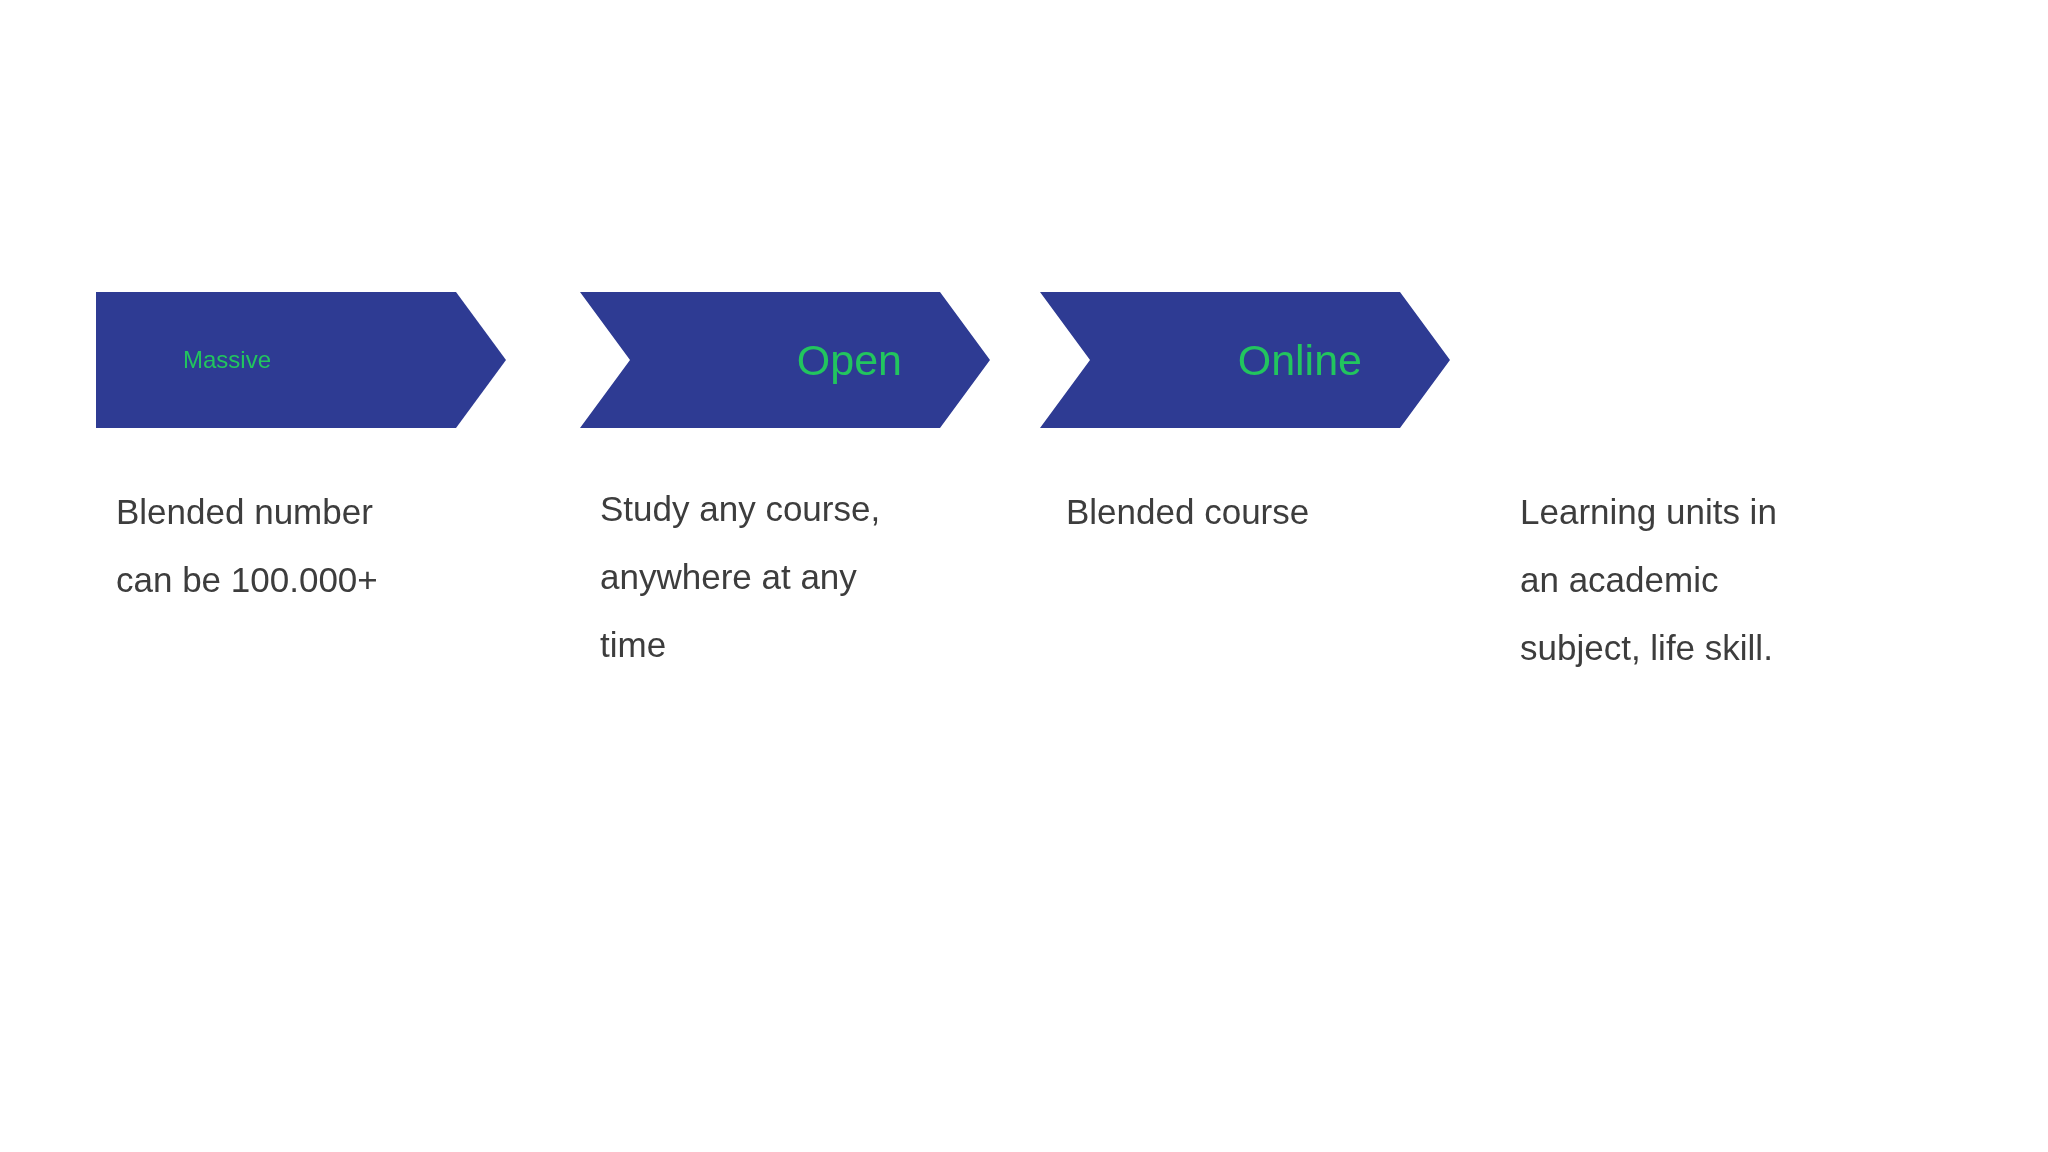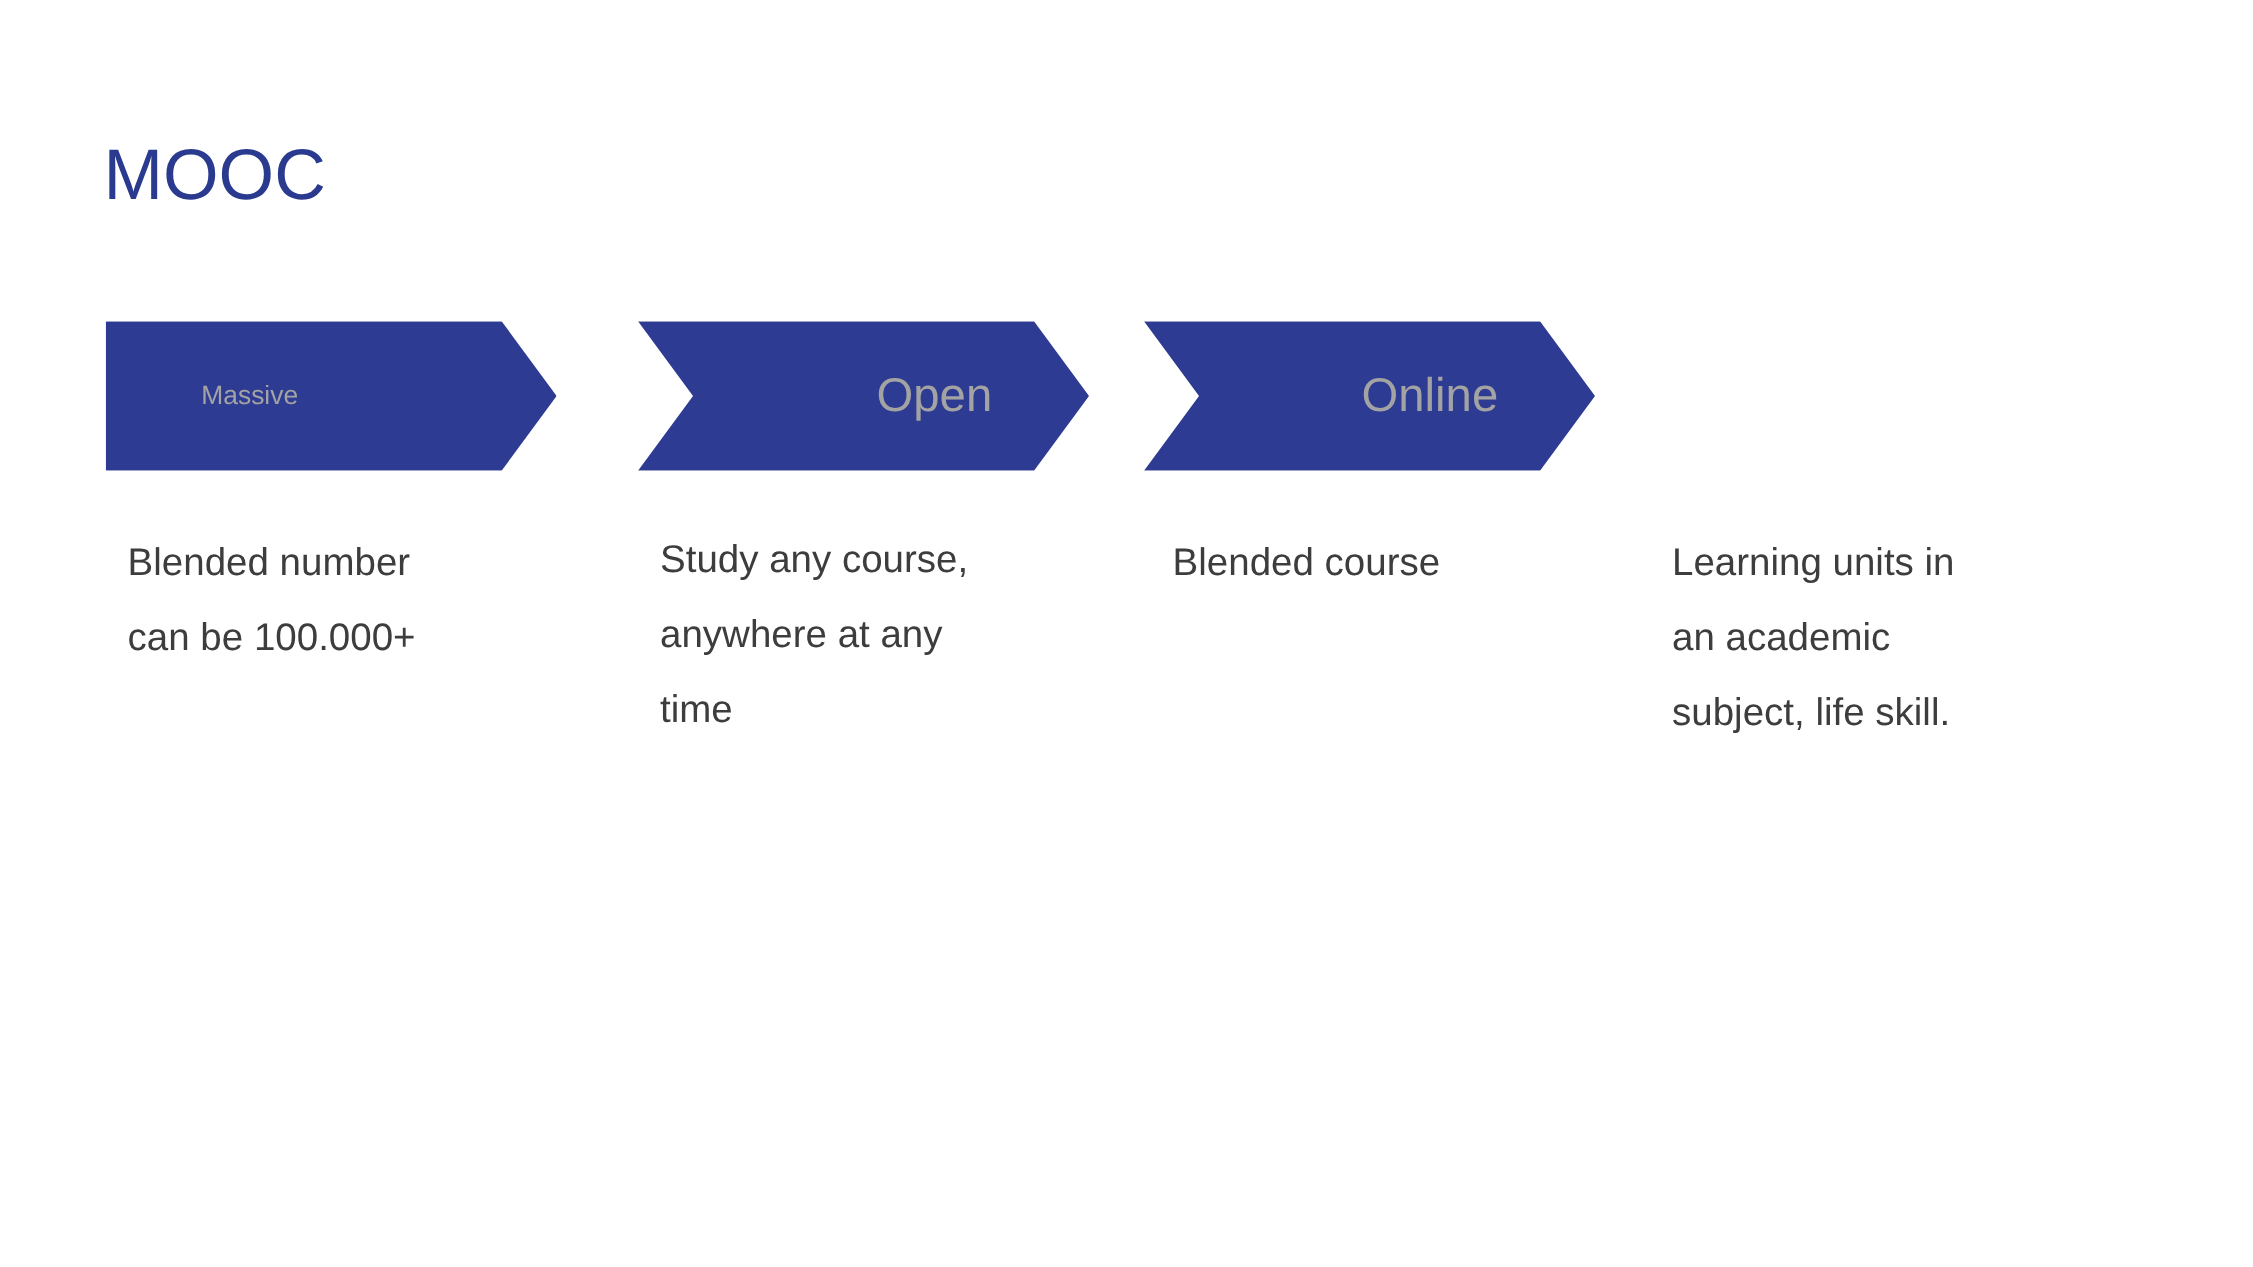--- a/index.html
+++ b/index.html
@@ -61,21 +61,21 @@
     justify-content: flex-start;
   }
 
   
   .chevron.notched {
     clip-path: polygon(0 0, calc(100% - 50px) 0, 100% 50%, calc(100% - 50px) 100%, 0 100%, 50px 50%);
     justify-content: flex-end;
   }
 
   .chevron-label {
-    color: #a3a3a3;
+    color: #22c55e;
     font-weight: 400;
     white-space: pre;
     text-align: center;
   }
 
   .chevron-label.small {
     font-size: 24px;
     line-height: 30px;
     padding-left: 87px;
   }
@@ -93,21 +93,20 @@
     line-height: 68px;
     font-weight: 400;
     white-space: pre-line;
   }
 </style>
 </head>
 <body>
 
 <div class="slide">
 
-  <div class="slide-title">MOOC</div>
 
   <div class="chevron-row">
 
     <div class="chevron start" style="left:96px; width:410px;">
       <span class="chevron-label small">Massive</span>
     </div>
 
     <div class="chevron notched" style="left:580px; width:410px;">
       <span class="chevron-label large">Open</span>
     </div>

